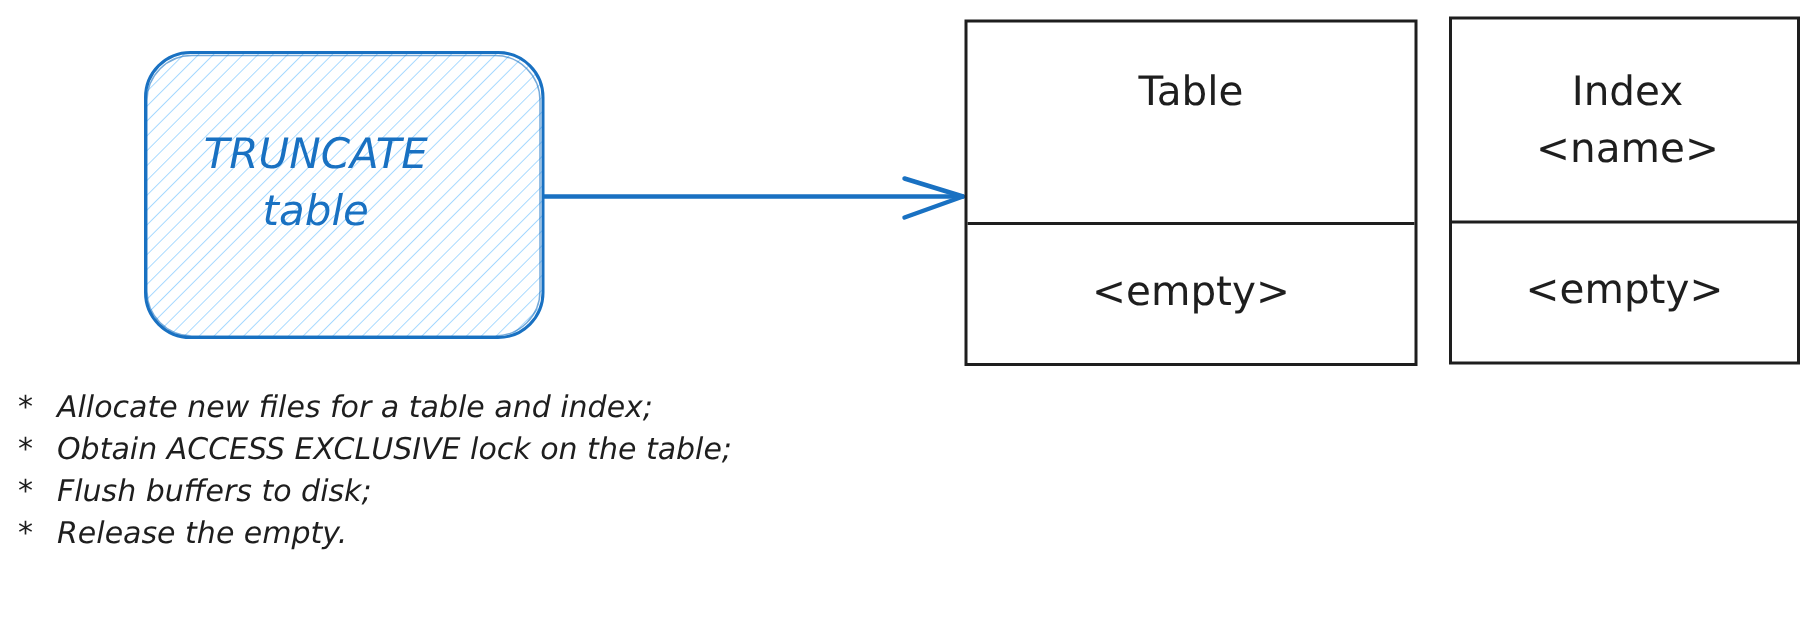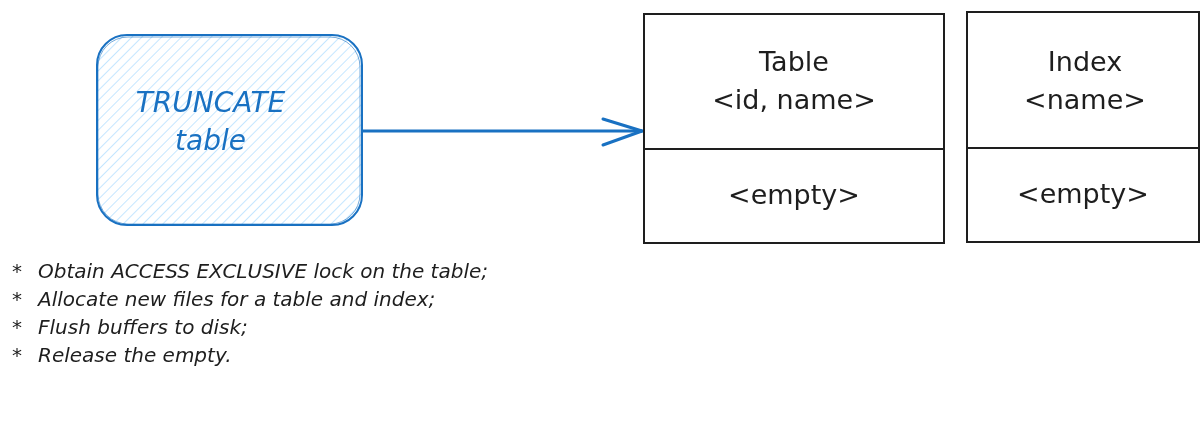--- a/index.html
+++ b/index.html
@@ -47,28 +47,27 @@
   </g>
 </svg>
 
 <div class="txt truncate-label">
   <div>TRUNCATE</div>
   <div>table</div>
 </div>
 
 <div class="cell" style="left:644px; top:43px; width:300px;">
   <div>Table</div>
-  <div>&lt;id, name&gt;</div>
 </div>
 <div class="cell" style="left:644px; top:176px; width:300px;">&lt;empty&gt;</div>
 
 <div class="cell" style="left:967px; top:43px; width:236px;">
   <div>Index</div>
   <div>&lt;name&gt;</div>
 </div>
 <div class="cell" style="left:967px; top:175px; width:232px;">&lt;empty&gt;</div>
 
 <ul class="notes">
+  <li><span class="bullet">*</span><span>Allocate new files for a table and index;</span></li>
   <li><span class="bullet">*</span><span>Obtain ACCESS EXCLUSIVE lock on the table;</span></li>
-  <li><span class="bullet">*</span><span>Allocate new files for a table and index;</span></li>
   <li><span class="bullet">*</span><span>Flush buffers to disk;</span></li>
   <li><span class="bullet">*</span><span>Release the empty.</span></li>
 </ul>
 
 </body></html>

